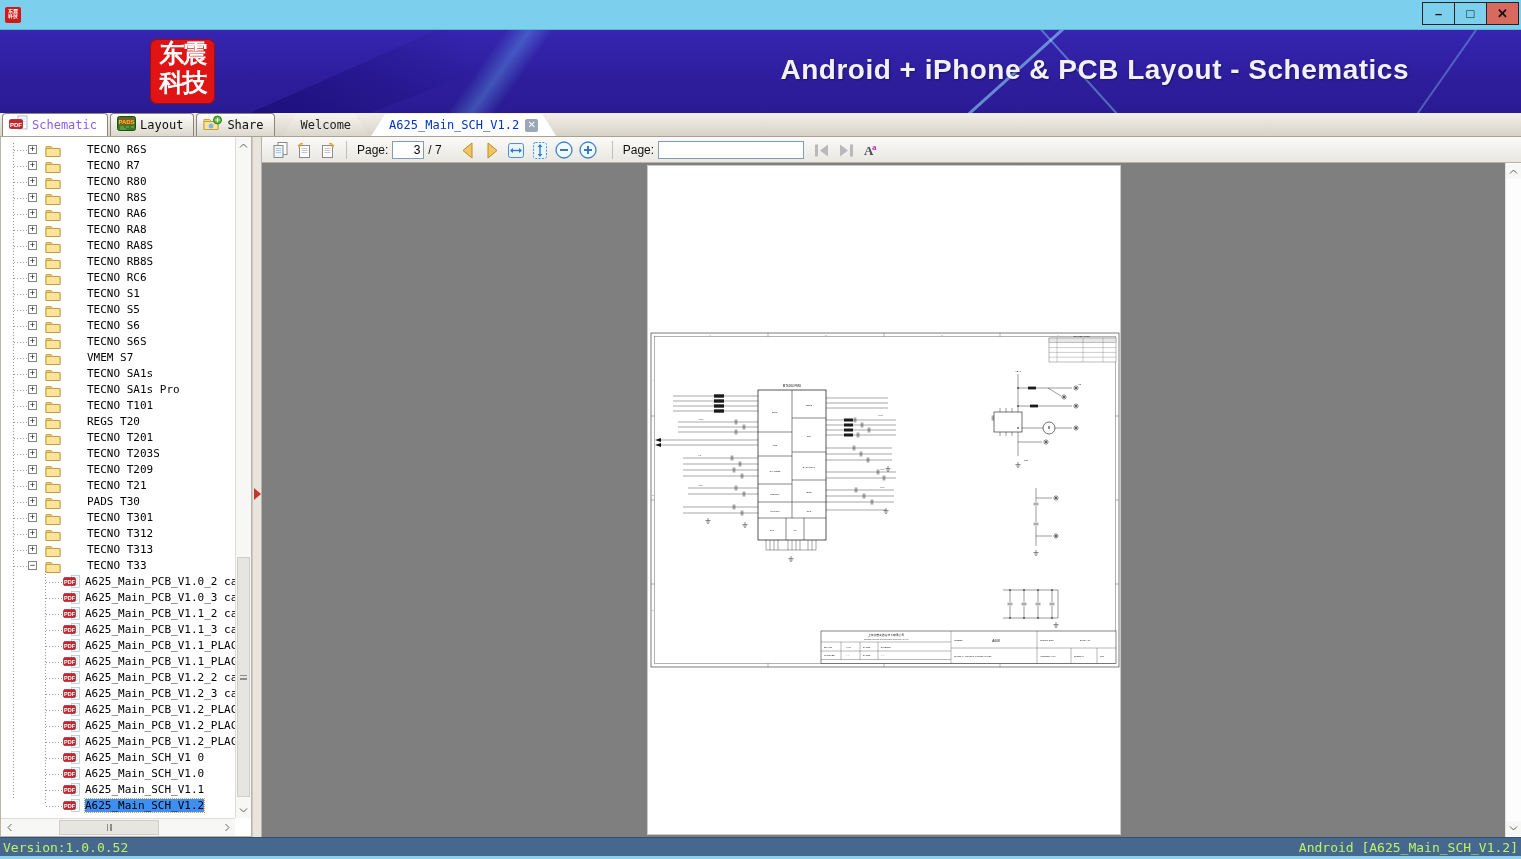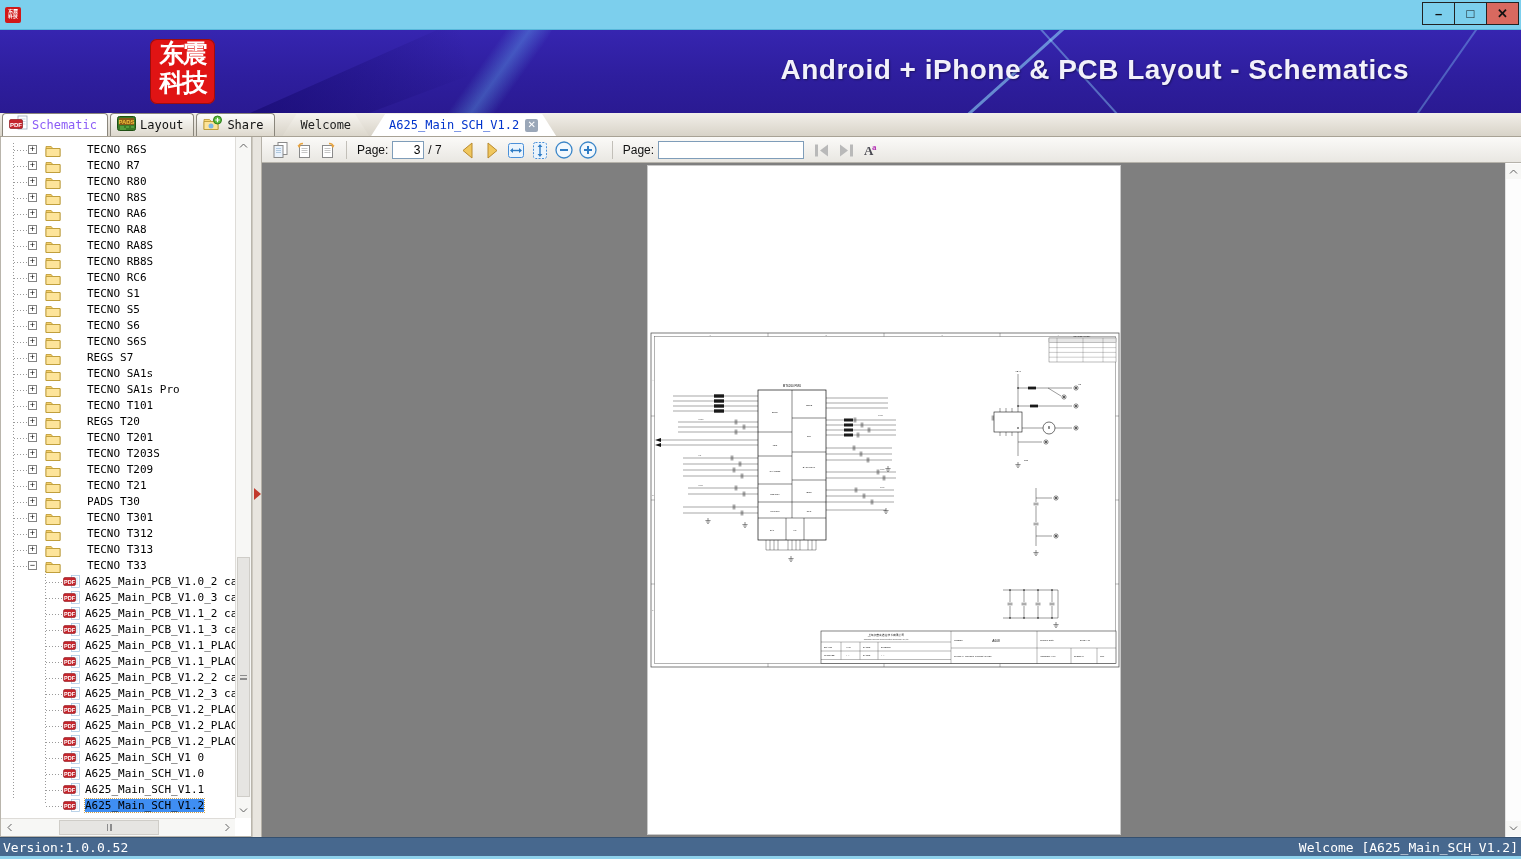--- a/index.html
+++ b/index.html
@@ -77,21 +77,21 @@
   #find-input { width:146px; }
 
   
   .canvas { position:relative; flex:1; background:#7f7f7f; overflow:hidden; }
   .page { position:absolute; left:385px; top:2px; width:474px; height:670px; background:#fff; border:1px solid #c9c9c9; overflow:hidden; }
   .page svg { display:block; }
   .canvas .sb-v2 { position:absolute; right:0; top:0; bottom:0; width:16px; background:#fdfdfd; border-left:1px solid #e3e3e3; }
   .sb-v2 .sb-btn { position:absolute; width:15px; height:15px; left:0; display:flex; align-items:center; justify-content:center; }
 
   
-  .statusbar { position:absolute; left:0; top:837px; width:100%; height:22px; background:#47688e; border-top:1px solid #35506f; border-bottom:3px solid #8ed1ec; display:flex; align-items:center; justify-content:space-between; padding:0 3px; color:#ffffff; font-family:"DejaVu Sans Mono",monospace; font-size:13px; }
+  .statusbar { position:absolute; left:0; top:837px; width:100%; height:22px; background:#47688e; border-top:1px solid #35506f; border-bottom:3px solid #8ed1ec; display:flex; align-items:center; justify-content:space-between; padding:0 3px; color:#bef264; font-family:"DejaVu Sans Mono",monospace; font-size:13px; }
 </style>
 </head>
 <body>
 
 <div id="app">
 
   <div class="titlebar">
     <div class="appicon"><span>东震</span><br><span>科技</span></div>
     <div class="winbtns">
       <div class="winbtn">–</div>
@@ -208,21 +208,21 @@
                 <path d="M1 2.5h5.2l1.6 2H15v8H1z" fill="#f7cf6b" stroke="#b8962e" stroke-width="0.8"></path>
                 <path d="M1 4.5h14v8H1z" fill="#fde49a" stroke="#b8962e" stroke-width="0.8"></path>
               </svg></span><span class="lbl">TECNO S6</span></div>
           <div class="trow folder"><span class="dots"></span><span class="exp">+</span><span class="ficon"><svg width="16" height="13" viewBox="0 0 16 13">
                 <path d="M1 2.5h5.2l1.6 2H15v8H1z" fill="#f7cf6b" stroke="#b8962e" stroke-width="0.8"></path>
                 <path d="M1 4.5h14v8H1z" fill="#fde49a" stroke="#b8962e" stroke-width="0.8"></path>
               </svg></span><span class="lbl">TECNO S6S</span></div>
           <div class="trow folder"><span class="dots"></span><span class="exp">+</span><span class="ficon"><svg width="16" height="13" viewBox="0 0 16 13">
                 <path d="M1 2.5h5.2l1.6 2H15v8H1z" fill="#f7cf6b" stroke="#b8962e" stroke-width="0.8"></path>
                 <path d="M1 4.5h14v8H1z" fill="#fde49a" stroke="#b8962e" stroke-width="0.8"></path>
-              </svg></span><span class="lbl">REGS S7</span></div>
+              </svg></span><span class="lbl">VMEM S7</span></div>
           <div class="trow folder"><span class="dots"></span><span class="exp">+</span><span class="ficon"><svg width="16" height="13" viewBox="0 0 16 13">
                 <path d="M1 2.5h5.2l1.6 2H15v8H1z" fill="#f7cf6b" stroke="#b8962e" stroke-width="0.8"></path>
                 <path d="M1 4.5h14v8H1z" fill="#fde49a" stroke="#b8962e" stroke-width="0.8"></path>
               </svg></span><span class="lbl">TECNO SA1s</span></div>
           <div class="trow folder"><span class="dots"></span><span class="exp">+</span><span class="ficon"><svg width="16" height="13" viewBox="0 0 16 13">
                 <path d="M1 2.5h5.2l1.6 2H15v8H1z" fill="#f7cf6b" stroke="#b8962e" stroke-width="0.8"></path>
                 <path d="M1 4.5h14v8H1z" fill="#fde49a" stroke="#b8962e" stroke-width="0.8"></path>
               </svg></span><span class="lbl">TECNO SA1s Pro</span></div>
           <div class="trow folder"><span class="dots"></span><span class="exp">+</span><span class="ficon"><svg width="16" height="13" viewBox="0 0 16 13">
                 <path d="M1 2.5h5.2l1.6 2H15v8H1z" fill="#f7cf6b" stroke="#b8962e" stroke-width="0.8"></path>
@@ -675,15 +675,15 @@
                 <path d="M1 0.5L4.5 4L8 0.5" stroke="#606060" fill="none"></path>
               </svg>
             </div>
         </div>
       </div>
     </div>
   </div>
 
   <div class="statusbar">
     <span>Version:1.0.0.52</span>
-    <span>Welcome [A625_Main_SCH_V1.2]</span>
+    <span>Android [A625_Main_SCH_V1.2]</span>
   </div>
 </div>
 
 </body></html>

